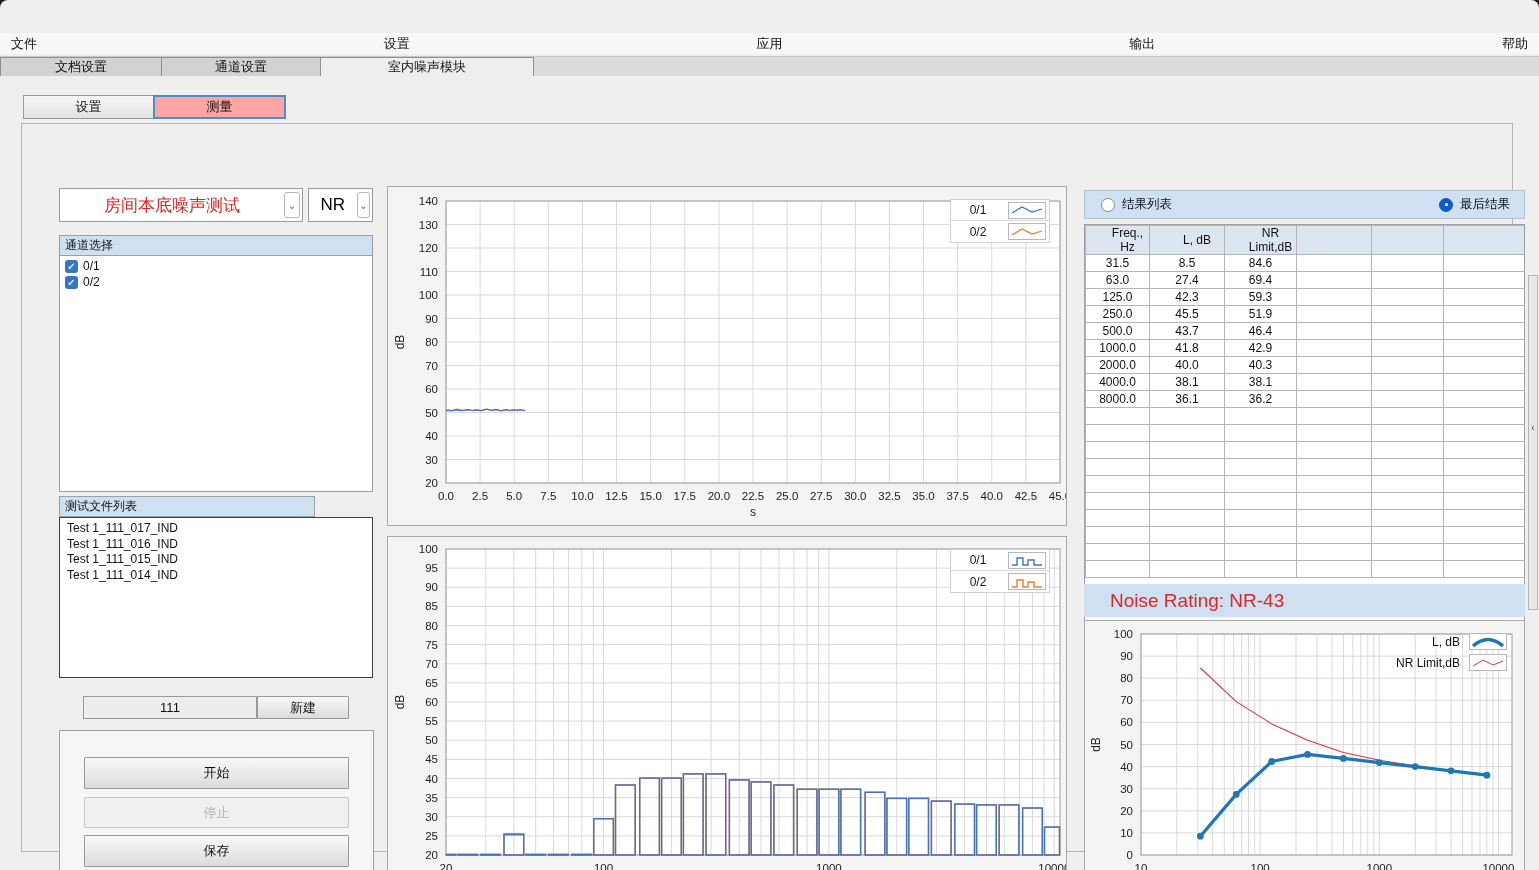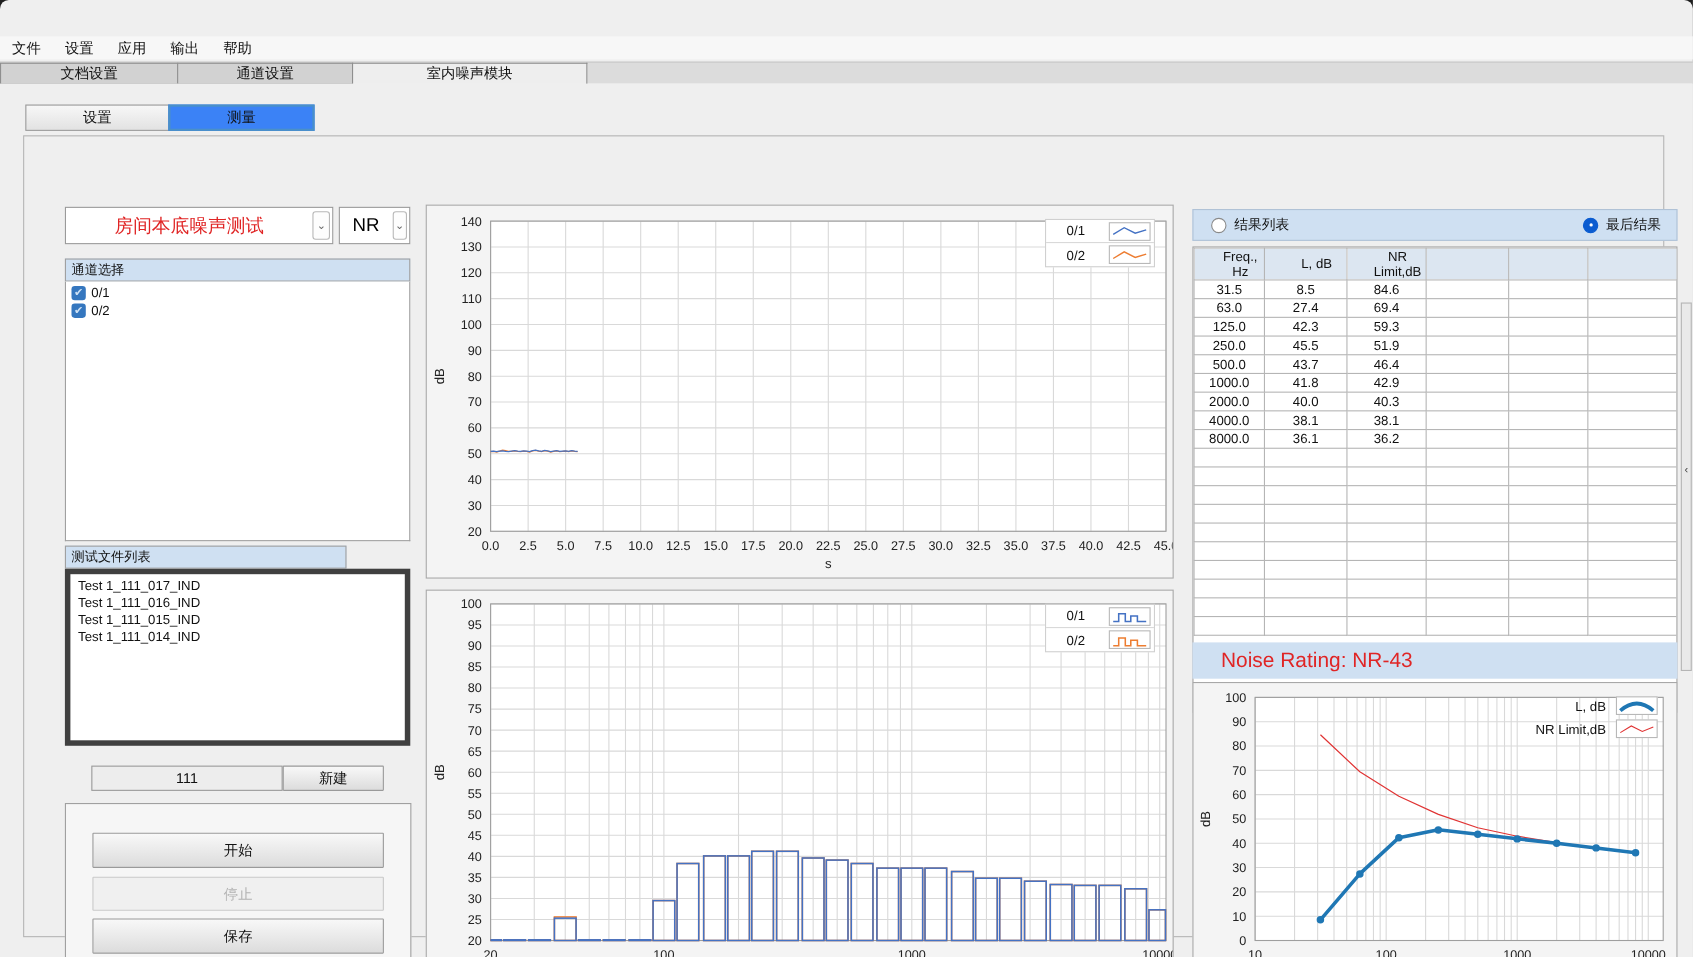--- a/index.html
+++ b/index.html
@@ -9,52 +9,52 @@
 
   
   #titlebar { position:absolute; left:0; top:0; width:100%; height:33px; background:#e9f2fb; display:flex; align-items:center; }
   #app-icon { width:16px; height:16px; margin-left:12px; display:inline-block; background:linear-gradient(105deg,#1565c0 0 12%,#3f8ae0 12% 24%,#1565c0 24% 36%,#4f97e8 36% 48%,#1565c0 48% 60%,#3f8ae0 60% 72%,#1565c0 72% 100%); border-radius:2px; }
   #title-text { margin-left:9px; font-size:13px; color:#1b1b1b; }
   #win-controls { margin-left:auto; display:flex; height:100%; }
   .win-btn { width:46px; height:100%; display:flex; align-items:center; justify-content:center; font-size:13px; color:#333; cursor:default; }
   .maxi-glyph { width:10px; height:10px; border:1px solid #8a8a8a; display:inline-block; }
 
   
-  #menubar { position:absolute; left:0; top:33px; width:100%; height:21px; background:#f7f7f7; display:flex; align-items:center; }
+  #menubar { position:absolute; left:0; top:33px; width:100%; height:21px; background:#f7f7f7; display:flex; align-items:center;justify-content:space-between; }
   .menu-item { padding:0 11px; font-size:13px; }
 
   
   #maintabs { position:absolute; left:0; top:56px; width:100%; height:20px; background:#dcdcdc; border-top:1px solid #c8c8c8; }
   .main-tab { position:absolute; top:0; height:20px; border:1px solid #8f8f8f; background:#d2d2d2; display:flex; align-items:center; justify-content:center; font-size:13px; }
   .main-tab.selected { background:#eeeeee; border-bottom-color:#eeeeee; }
 
   
   #content { position:absolute; left:0; top:76px; width:100%; height:794px; background:#efefef; }
   #outer-box { position:absolute; left:21px; top:47px; width:1492px; height:729px; border:1px solid #b5b5b5; background:#efefef; }
 
   .subtab { position:absolute; top:19px; height:24px; display:flex; align-items:center; justify-content:center; font-size:13px; border:1px solid #9a9a9a; background:linear-gradient(#f7f7f7,#e2e2e2); }
-  .subtab.selected { border:2px solid #4a90c8; background:#3b82f6; }
+  .subtab.selected { border:2px solid #4a90c8; background:#fca5a5; }
   .blue-header { background:var(--header-blue); border:1px solid #a0a0a0; font-size:12px; padding-left:5px; display:flex; align-items:center; }
   .combo { position:absolute; background:#fff; border:1px solid #9a9a9a; display:flex; align-items:center; }
   .combo .arrow-btn { margin-left:auto; width:17px; height:80%; margin-right:2px; border:1px solid #b8b8b8; border-radius:3px; background:#fdfdfd; display:flex; align-items:center; justify-content:center; color:#666; font-size:10px; }
   .check-row { display:flex; align-items:center; gap:5px; padding:1px 0 1px 5px; font-size:12px; }
   .checkbox { width:13px; height:13px; border-radius:3px; background:var(--check-blue); color:#cfe2f5; font-size:10px; line-height:13px; text-align:center; }
   .file-item { font-size:12px; padding:0 0 1px 7px; line-height:14.5px; white-space:nowrap; }
   .btn { border:1px solid #9a9a9a; background:linear-gradient(#f8f8f8,#dcdcdc); display:flex; align-items:center; justify-content:center; font-size:13px; border-radius:1px; }
   .btn.disabled { background:#f0f0f0; border-color:#c9c9c9; color:#b2b2b2; }
 
   
   #test-combo { left:37px; top:64px; width:244px; height:34px; }
   #test-combo .combo-text { font-family:"Liberation Serif","DejaVu Serif",serif; font-size:17px; color:var(--accent-red); width:100%; text-align:center; }
   #nr-combo { left:286px; top:64px; width:65px; height:34px; }
   #nr-combo .combo-text { font-size:17px; color:#000; width:100%; text-align:center; }
   #channel-header { position:absolute; left:37px; top:111px; width:314px; height:21px; }
   #channel-list { position:absolute; left:37px; top:132px; width:314px; height:236px; border:1px solid #a0a0a0; border-top:none; background:#fff; padding-top:2px; }
   #file-header { position:absolute; left:37px; top:372px; width:256px; height:21px; }
-  #file-list { position:absolute; left:37px; top:393px; width:314px; height:161px; border:5px solid #404040; background:#fff; padding-top:3px; }
+  #file-list { position:absolute; left:37px; top:393px; width:314px; height:161px; border:1px solid #404040; background:#fff; padding-top:3px; }
   #session-input { position:absolute; left:61px; top:572px; width:174px; height:23px; background:#ededed; border:1px solid #9a9a9a; display:flex; align-items:center; justify-content:center; font-size:13px; }
   #new-button { position:absolute; left:235px; top:572px; width:92px; height:23px; }
   #action-box { position:absolute; left:37px; top:606px; width:315px; height:162px; border:1px solid #a0a0a0; background:#f6f6f6; }
   #start-button { position:absolute; left:62px; top:633px; width:265px; height:32px; }
   #stop-button  { position:absolute; left:62px; top:673px; width:265px; height:31px; }
   #save-button  { position:absolute; left:62px; top:711px; width:265px; height:32px; }
 
   
   .chart-panel { position:absolute; background:#f4f4f4; border:1px solid #a8a8a8; }
   #time-chart-panel { left:365px; top:62px; width:680px; height:340px; }

